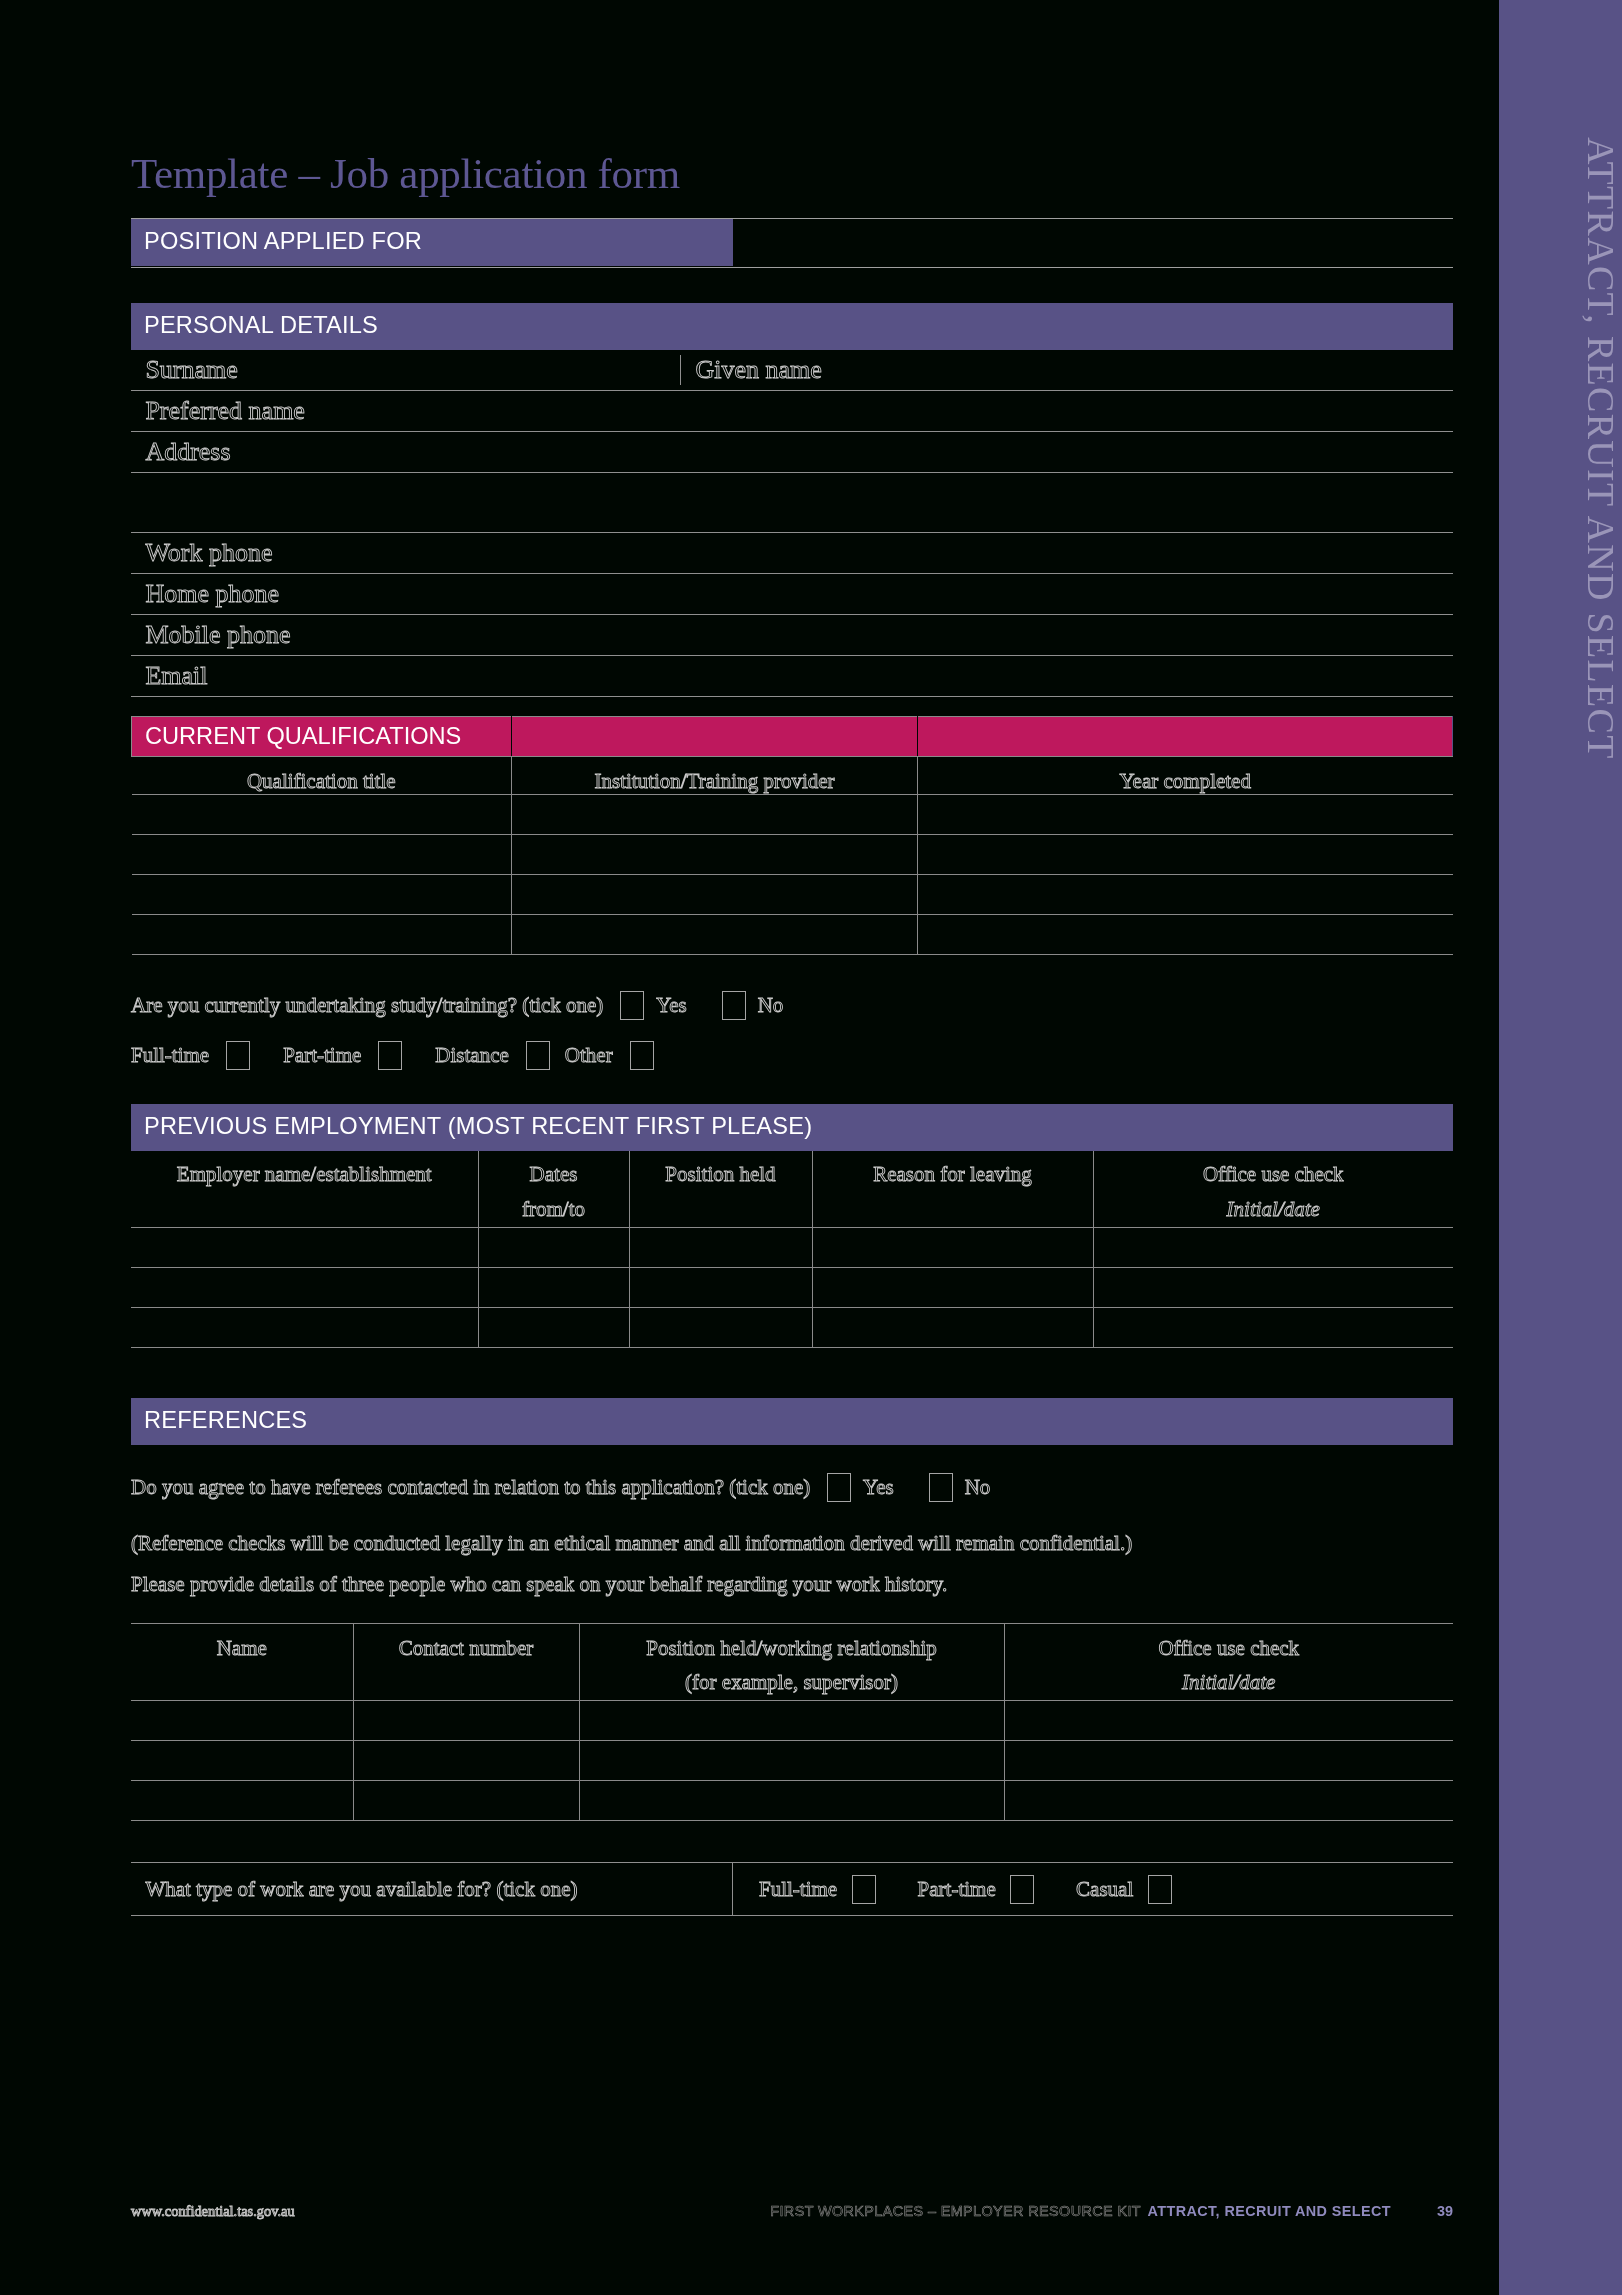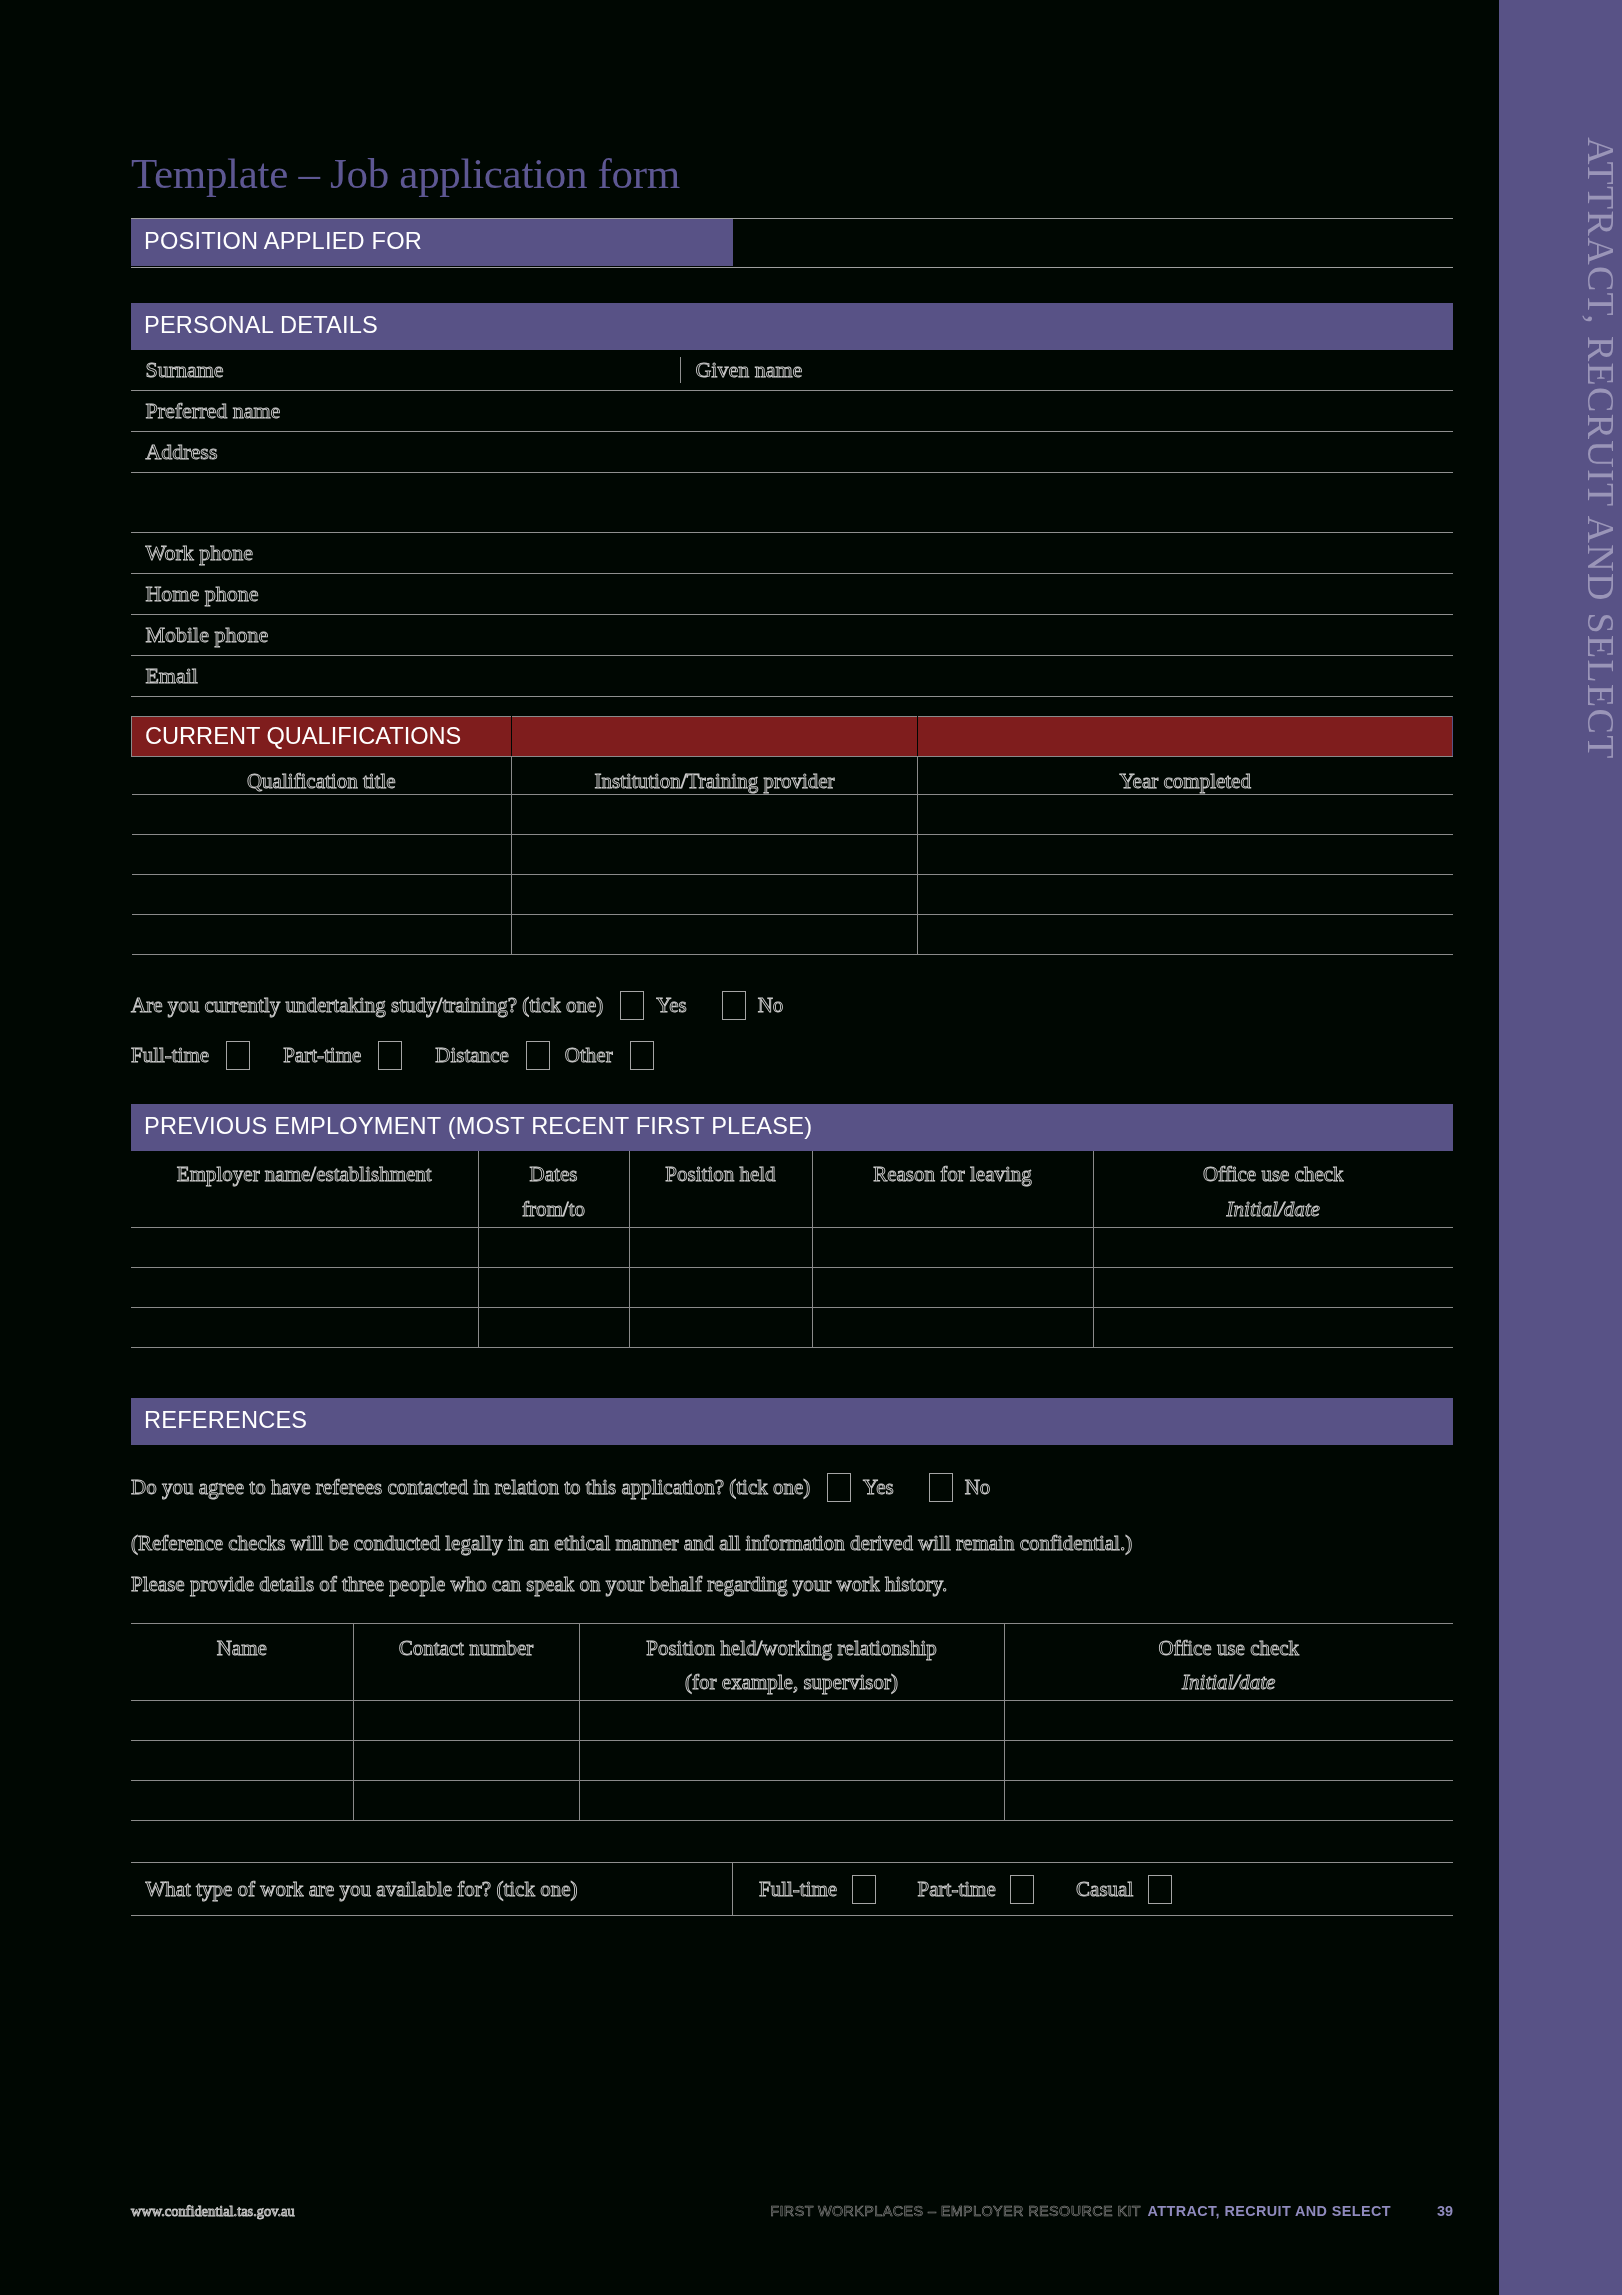--- a/index.html
+++ b/index.html
@@ -109,21 +109,21 @@
 
   
   .fieldline {
     border-bottom: 1.3px solid #8f8f8f;
     height: 41px;
     display: flex;
     align-items: center;
     box-sizing: border-box;
   }
   .fieldline .lab {
-    font-size: 22px;
+    font-size: 26px;
     padding-left: 14.4px;
   }
   .fieldline.tall { height: 60px; }
   .split { display: flex; }
   .split > .cell-left {
     width: 550px;
     border-right: 1.3px solid #8f8f8f;
     box-sizing: border-box;
     display: flex;
     align-items: center;
@@ -149,21 +149,21 @@
   table.grid th {
     font-size: 21px;
     text-align: center;
     vertical-align: top;
     padding-top: 11.8px;
   }
   table.grid td { height: 39px; }
 
   
   .qbar td {
-    background: #7f1d1d;
+    background: #be185d;
     border-color: #585286;
     height: 44px;
     vertical-align: middle;
   }
   .qbar td.titlecell {
     color: #fff;
     font-size: 23.6px;
     padding-left: 13px;
     border-right: 1.3px solid #000702;
   }

